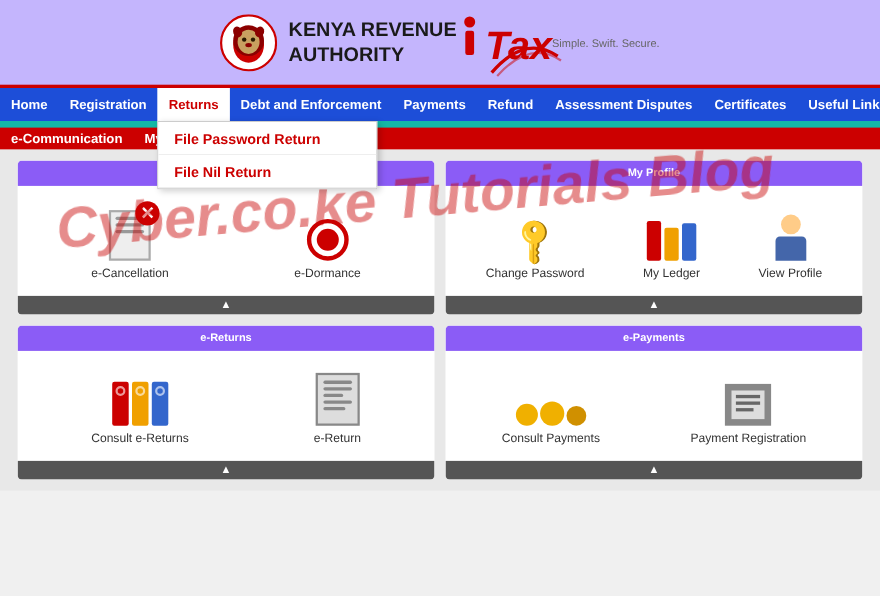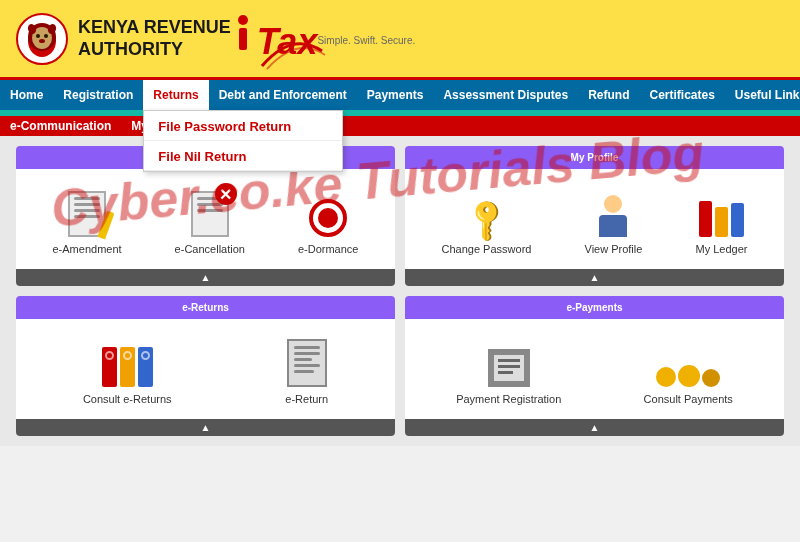--- a/index.html
+++ b/index.html
@@ -1,26 +1,26 @@
 <!DOCTYPE html>
 <html><head>
   <meta charset="utf-8">
   <style>
     * { margin: 0; padding: 0; box-sizing: border-box; }
     body { width: 800px; height: 542px; font-family: Arial, sans-serif; font-size: 13px; overflow: hidden; background: #f0f0f0; }
 
     
-    .header { display: flex; justify-content: flex-start; align-items: center; background: #fde047; padding: 8px 16px; height: 80px; border-bottom: 3px solid #cc0000; }
+    .header { display: flex; justify-content: center; align-items: center; background: #c4b5fd; padding: 8px 16px; height: 80px; border-bottom: 3px solid #cc0000; }
     .logo-area { display: flex; align-items: center; gap: 10px; }
     .logo-text { display: flex; flex-direction: column; }
     .logo-text-main { font-size: 18px; font-weight: bold; color: #1a1a1a; line-height: 1.2; }
     .itax-logo { display: flex; flex-direction: row; align-items: center; }
 
     
-    .nav-bar { background: #0369a1; display: flex; align-items: flex-end; height: 30px; }
+    .nav-bar { background: #1d4ed8; display: flex; align-items: flex-end; height: 30px; }
     .nav-bar a { color: #fff; text-decoration: none; padding: 0 10px; font-size: 12px; font-weight: bold; height: 30px; display: flex; align-items: center; white-space: nowrap; }
     .nav-bar a.returns-active { background: #fff; color: #cc0000; }
     .nav-row2 { background: #cc0000; display: flex; align-items: center; height: 26px; border-top: 6px solid #14b8a6; }
     .nav-row2 a { color: #fff; text-decoration: none; padding: 0 10px; font-size: 12px; font-weight: bold; height: 26px; display: flex; align-items: center; }
 
     
     .dropdown-container { position: relative; }
     .dropdown-menu { position: absolute; top: 30px; left: 0; background: #fff; border: 1px solid #ccc; z-index: 100; min-width: 200px; box-shadow: 2px 2px 6px rgba(0,0,0,0.2); }
     .dropdown-menu a { display: block; color: #cc0000; text-decoration: none; padding: 8px 14px; font-size: 13px; font-weight: bold; border-bottom: 1px solid #eee; background: #fff; }
 
@@ -91,51 +91,40 @@
   <div class="dropdown-container">
     <a class="returns-active">Returns</a>
 
     <div class="dropdown-menu">
       <a>File Password Return</a>
       <a>File Nil Return</a>
     </div>
   </div>
   <a>Debt and Enforcement</a>
   <a>Payments</a>
+  <a>Refund</a>
   <a>Assessment Disputes</a>
-  <a>Refund</a>
   <a>Certificates</a>
   <a>Useful Links</a>
 </div>
 
 <div class="nav-row2">
   <a>e-Communication</a>
   <a>My...</a>
   <span style="color:#fff; font-size:11px; margin-left:10px;">- Last Login :                11:50:52</span>
 </div>
 
 <div class="watermark">Cyber.co.ke Tutorials Blog</div>
 
 <div class="main">
 
   <div class="card">
     <div class="card-header">e-Services</div>
     <div class="card-body">
 
-      <div class="card-item">
-        <div style="position:relative; width:38px; height:46px; background:#eee; border:2px solid #aaa; display:flex; flex-direction:column; padding:4px; gap:3px;">
-          <div style="height:3px; background:#999; border-radius:2px;"></div>
-          <div style="height:3px; background:#999; border-radius:2px;"></div>
-          <div style="height:3px; background:#999; border-radius:2px;"></div>
-          <div style="height:3px; background:#999; border-radius:2px;"></div>
-
-          <div style="position:absolute; bottom:-4px; right:-6px; width:8px; height:28px; background:#f0c000; border-radius:2px 2px 0 0; transform:rotate(20deg);"></div>
-        </div>
-        <span class="card-item-label">e-Amendment</span>
-      </div>
 
       <div class="card-item">
         <div style="position:relative;">
           <div style="width:38px; height:46px; background:#eee; border:2px solid #aaa; display:flex; flex-direction:column; padding:4px; gap:3px;">
             <div style="height:3px; background:#999; border-radius:2px;"></div>
             <div style="height:3px; background:#999; border-radius:2px;"></div>
             <div style="height:3px; background:#999; border-radius:2px;"></div>
           </div>
           <div style="position:absolute; top:-8px; right:-8px; width:22px; height:22px; background:#cc0000; border-radius:50%; color:#fff; font-size:16px; font-weight:bold; display:flex; align-items:center; justify-content:center;">✕</div>
         </div>
@@ -157,34 +146,34 @@
   <div class="card">
     <div class="card-header">My Profile</div>
     <div class="card-body">
 
       <div class="card-item">
         <span style="font-size:30px; color:#f0a000; display:inline-block; transform:rotate(-45deg);">🔑</span>
         <span class="card-item-label">Change Password</span>
       </div>
 
       <div class="card-item">
-        <div style="display:flex; flex-direction:column; align-items:center;">
-          <div style="width:18px; height:18px; background:#ffcc88; border-radius:50%;"></div>
-          <div style="width:28px; height:22px; background:#4466aa; border-radius:4px 4px 0 0; margin-top:2px;"></div>
-        </div>
-        <span class="card-item-label">View Profile</span>
-      </div>
-
-      <div class="card-item">
         <div style="display:flex; gap:3px; align-items:flex-end;">
           <div style="width:13px; height:36px; background:#cc0000; border-radius:2px;"></div>
           <div style="width:13px; height:30px; background:#f0a000; border-radius:2px;"></div>
           <div style="width:13px; height:34px; background:#3366cc; border-radius:2px;"></div>
         </div>
         <span class="card-item-label">My Ledger</span>
+      </div>
+
+      <div class="card-item">
+        <div style="display:flex; flex-direction:column; align-items:center;">
+          <div style="width:18px; height:18px; background:#ffcc88; border-radius:50%;"></div>
+          <div style="width:28px; height:22px; background:#4466aa; border-radius:4px 4px 0 0; margin-top:2px;"></div>
+        </div>
+        <span class="card-item-label">View Profile</span>
       </div>
     </div>
     <div class="card-footer">
       <span class="card-footer-arrow">▲</span>
     </div>
   </div>
 
   <div class="card">
     <div class="card-header">e-Returns</div>
     <div class="card-body">
@@ -218,37 +207,37 @@
     <div class="card-footer">
       <span class="card-footer-arrow">▲</span>
     </div>
   </div>
 
   <div class="card">
     <div class="card-header">e-Payments</div>
     <div class="card-body">
 
       <div class="card-item">
+        <div style="display:flex; gap:2px; align-items:flex-end;">
+          <div style="width:20px; height:20px; background:#f0b000; border-radius:50%;"></div>
+          <div style="width:22px; height:22px; background:#f0b000; border-radius:50%;"></div>
+          <div style="width:18px; height:18px; background:#d09000; border-radius:50%;"></div>
+        </div>
+        <span class="card-item-label">Consult Payments</span>
+      </div>
+
+      <div class="card-item">
         <div style="width:42px; height:38px; background:#888; display:flex; align-items:center; justify-content:center;">
           <div style="width:30px; height:26px; background:#ddd; display:flex; flex-direction:column; gap:3px; padding:4px;">
             <div style="height:3px; background:#666;"></div>
             <div style="height:3px; background:#666;"></div>
             <div style="height:3px; background:#666; width:70%;"></div>
           </div>
         </div>
         <span class="card-item-label">Payment Registration</span>
       </div>
-
-      <div class="card-item">
-        <div style="display:flex; gap:2px; align-items:flex-end;">
-          <div style="width:20px; height:20px; background:#f0b000; border-radius:50%;"></div>
-          <div style="width:22px; height:22px; background:#f0b000; border-radius:50%;"></div>
-          <div style="width:18px; height:18px; background:#d09000; border-radius:50%;"></div>
-        </div>
-        <span class="card-item-label">Consult Payments</span>
-      </div>
     </div>
     <div class="card-footer">
       <span class="card-footer-arrow">▲</span>
     </div>
   </div>
 
 </div>
 
 </body></html>

